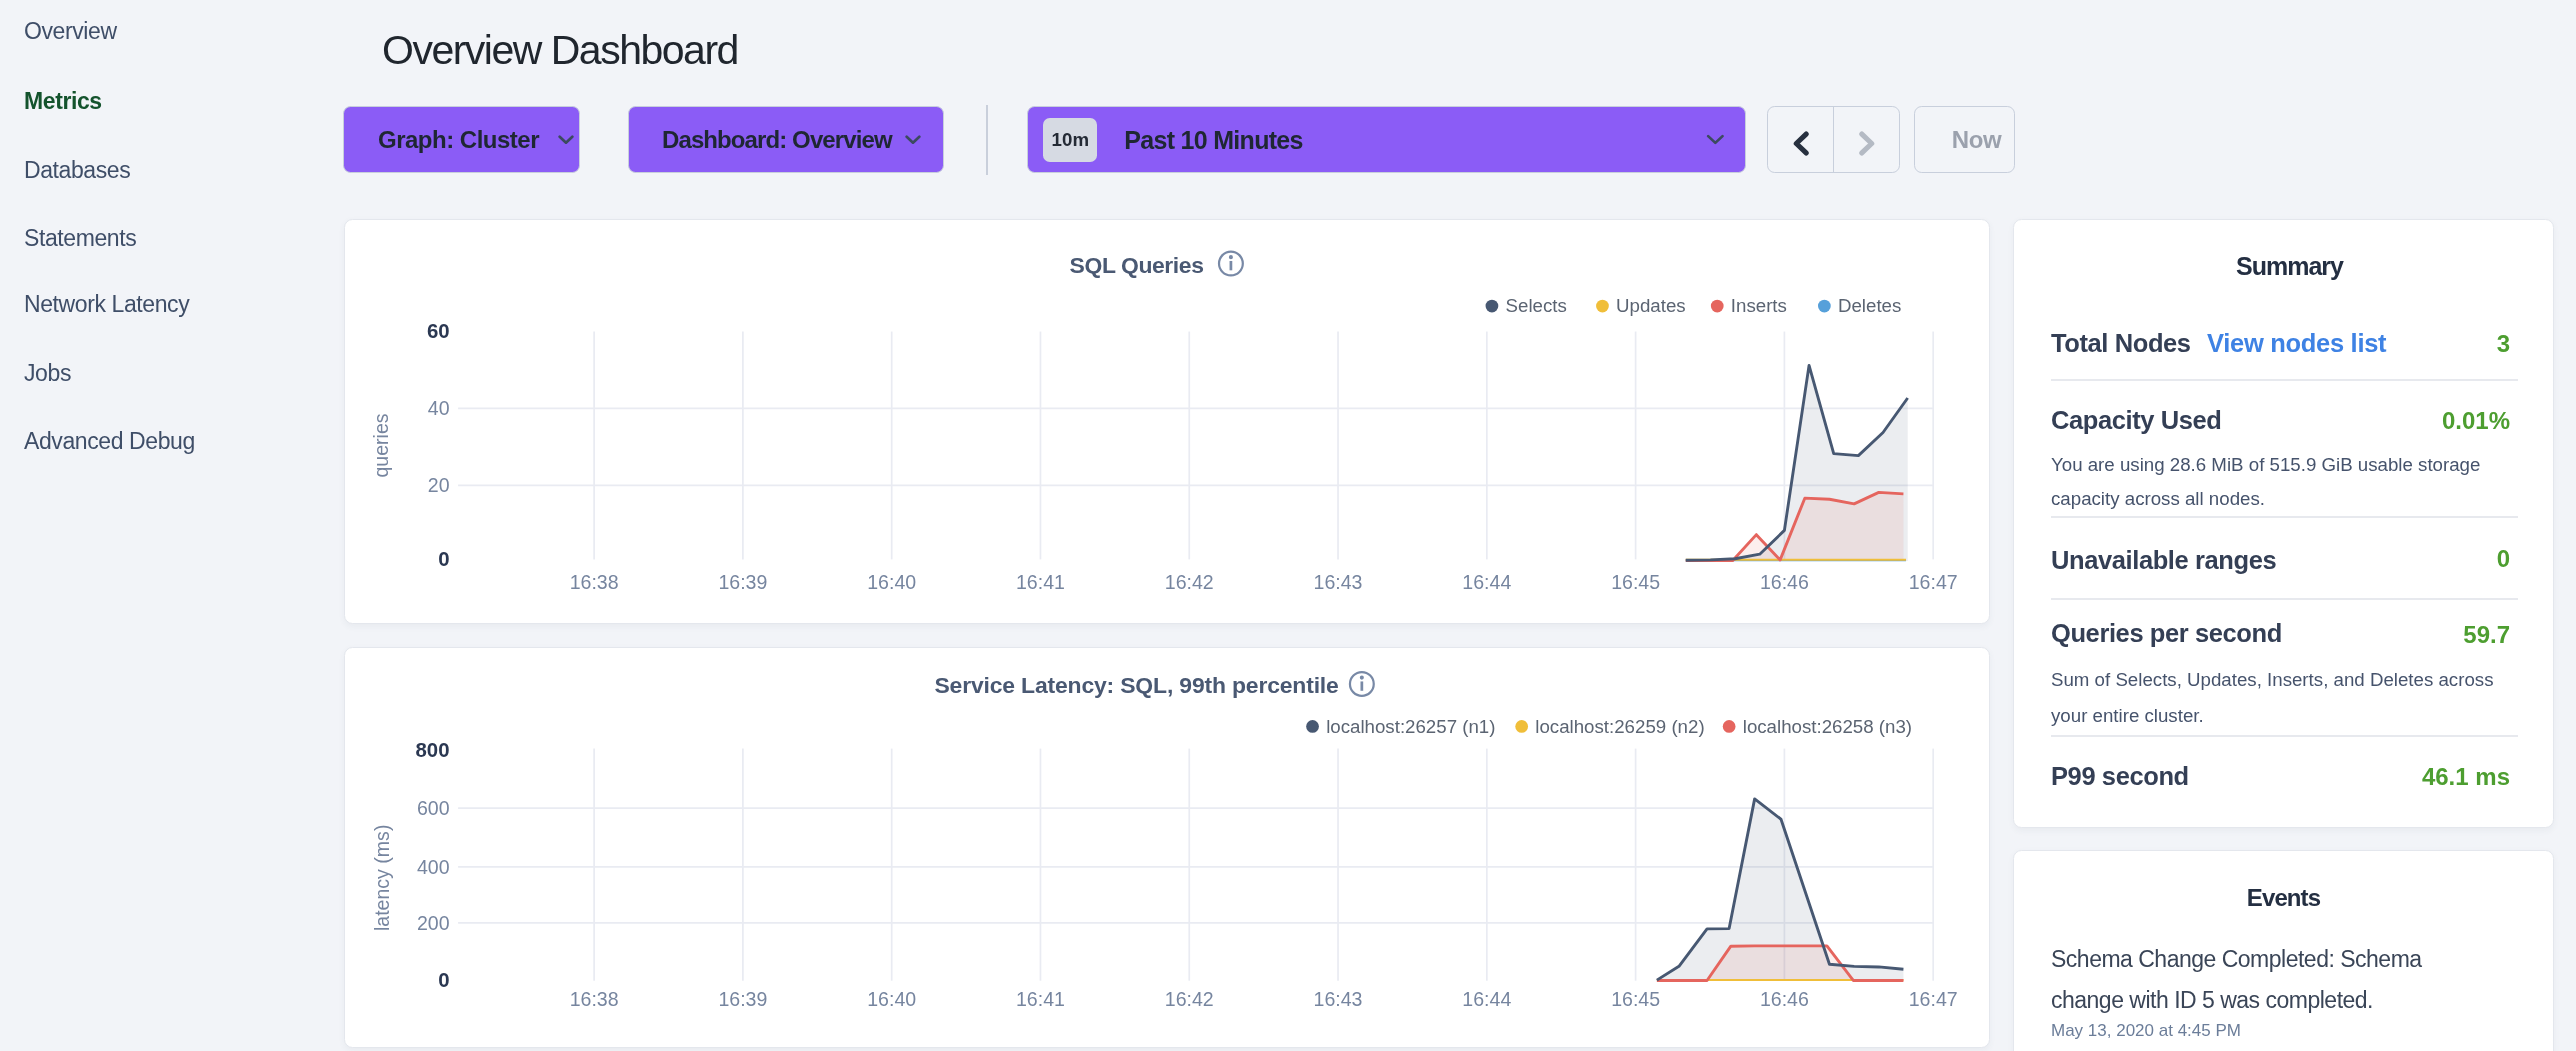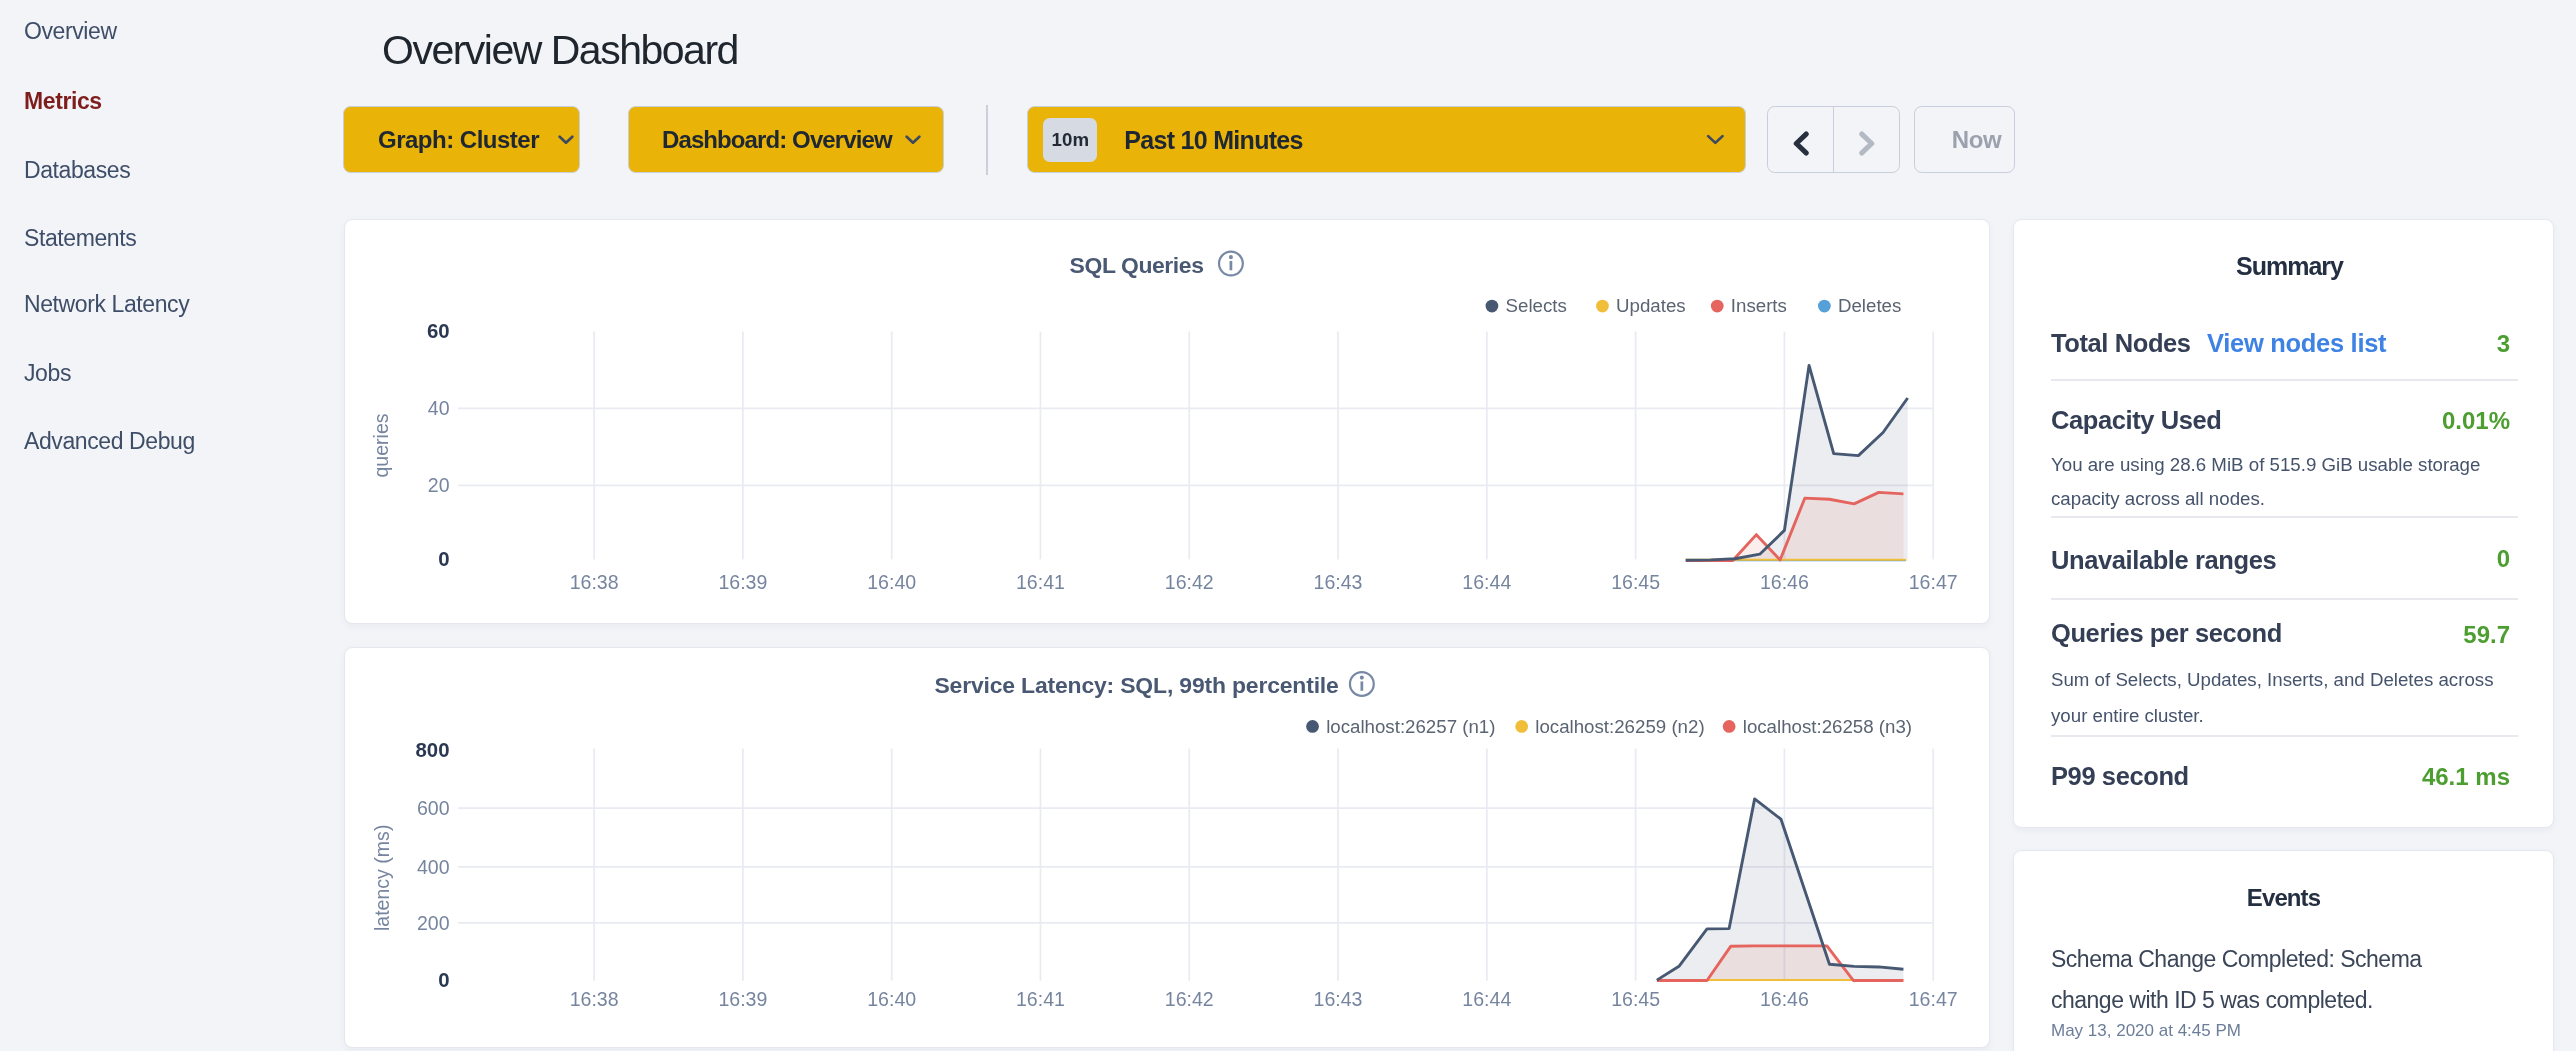--- a/index.html
+++ b/index.html
@@ -1,20 +1,20 @@
 <!DOCTYPE html>
 <html style="font-size:13.6px"><head><meta charset="utf-8"><style>
 * { margin:0; padding:0; box-sizing:border-box; }
 html,body { width:2576px; height:1051px; overflow:hidden; background:#f2f4f8;
   font-family:"Liberation Sans", sans-serif; color:#242a35; -webkit-font-smoothing:antialiased; }
 #page { position:relative; width:2576px; height:1051px; }
 .nav { position:absolute; left:24px; font-size:23px; letter-spacing:-0.4px; color:#3f4e68; line-height:23px; }
-.nav.active { color:#7f1d1d; font-weight:bold; }
+.nav.active { color:#14532d; font-weight:bold; }
 h1 { position:absolute; left:342px; top:30px; font-size:41px; font-weight:400; letter-spacing:-1.5px; color:#20262e; line-height:41px;margin-left:40px; }
-.box { position:absolute; top:106px; height:67px; background:#eab308; border:1.7px solid #c8cfdc; border-radius:7.7px;
+.box { position:absolute; top:106px; height:67px; background:#8b5cf6; border:1.7px solid #c8cfdc; border-radius:7.7px;
   display:flex; align-items:center; }
 .ddlabel { font-size:24px; font-weight:bold; letter-spacing:-0.5px; color:#1f2733; }
 .sep { position:absolute; left:986px; top:105px; width:1.7px; height:70px; background:#c9cfdb; }
 .chip { background:#d6dae3; border-radius:6.8px; font-size:18.7px; font-weight:bold; color:#242a35;
   padding:0; width:54px; height:44px; display:flex; align-items:center; justify-content:center; }
 .card { position:absolute; background:#fff; border:1.7px solid #e4e7ed; border-radius:8.5px;
   box-shadow:0 2.6px 6.8px rgba(60,70,90,0.05); }
 .stitle { position:absolute; font-size:25.5px; font-weight:bold; letter-spacing:-0.4px; color:#343f55; line-height:25.5px; white-space:nowrap; }
 .sval { position:absolute; right:43px; font-size:24px; font-weight:bold; color:#4d9e30; line-height:25.5px; }
 .spara { position:absolute; left:37px; width:446px; font-size:18.7px; line-height:34px; color:#46536c; letter-spacing:0px; }

